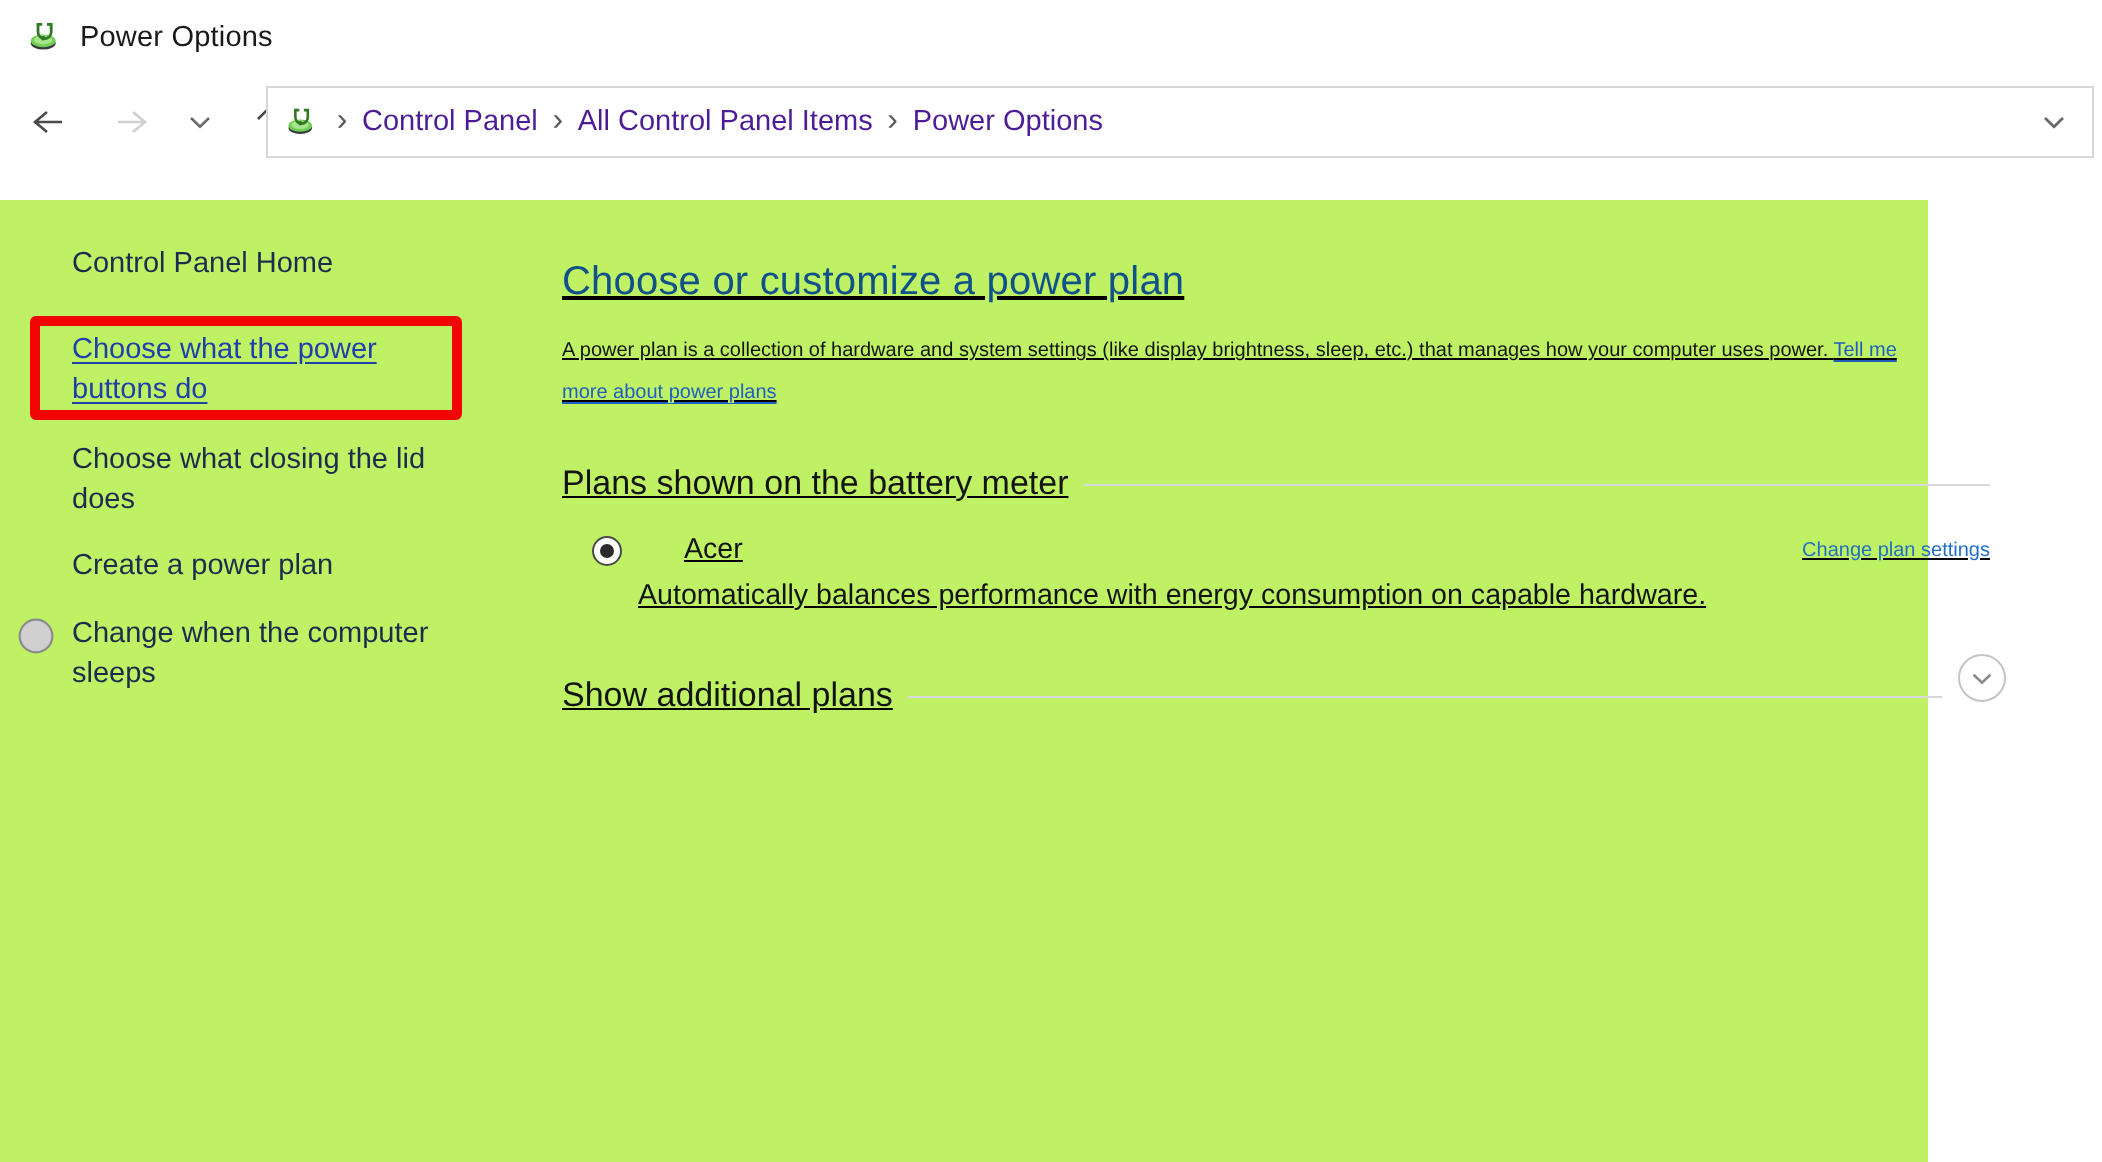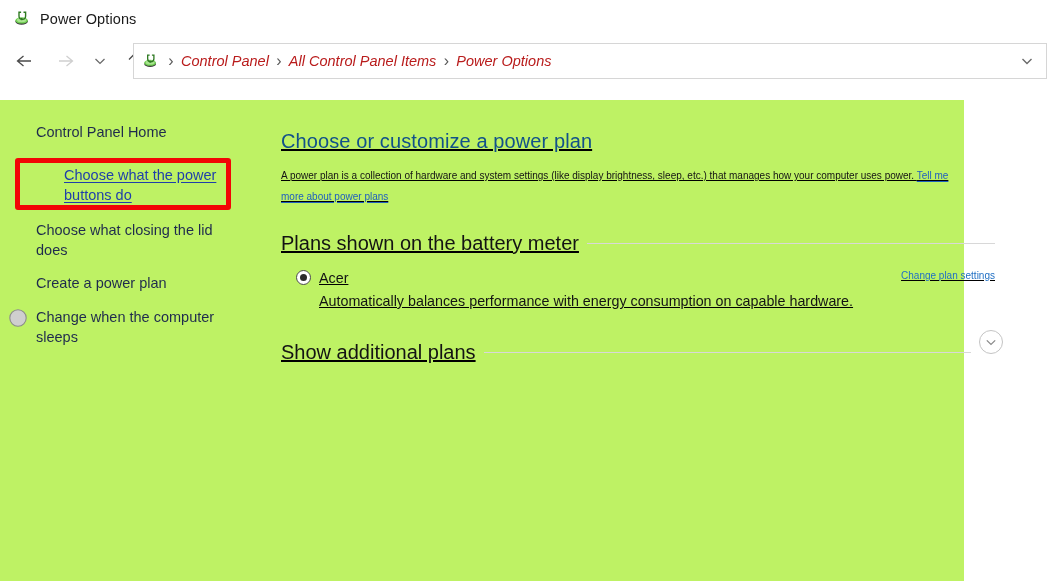--- a/index.html
+++ b/index.html
@@ -70,24 +70,23 @@
     align-items: center;
   }
   #addressbar .crumb-icon {
     margin-left: 8px;
     margin-right: 4px;
     width: 17px; height: 17px;
     display: block;
   }
   .crumb {
     font-size: 14.5px;
-    color: #b91c1c;
+    color: #4c1d95;
     padding: 0 2px;
     white-space: nowrap;
-    font-style: italic;
   }
   .crumb-sep {
     width: 16px;
     display: flex;
     align-items: center;
     justify-content: center;
     color: #5a5a5a;
     flex: 0 0 auto;
   }
   #addr-dropdown {
@@ -137,21 +136,21 @@
     color: #1f2b4d;
     margin-left: 8px;
     max-width: 200px;
   }
   .side-label.link-underline {
     color: #1f3faa;
     text-decoration: underline;
     text-underline-offset: 2px;
   }
   #side-item-home { margin-bottom: 22px; }
-  #side-item-powerbuttons { margin-bottom: 15px; padding-left: 28px; }
+  #side-item-powerbuttons { margin-bottom: 15px; }
 
   
   #red-highlight {
     position: absolute;
     left: 15px; top: 58px;
     width: 216px; height: 52px;
     border: 5px solid #f20505;
     border-radius: 3px;
     box-sizing: border-box;
     pointer-events: none;
@@ -185,37 +184,39 @@
   }
 
   
   .group-head {
     display: flex;
     align-items: center;
     margin: 25px 0 0 9px;
     width: 714px;
   }
   .group-head .gh-label {
-    font-size: 20px;
+    font-size: 17px;
     color: #131313;
     white-space: nowrap;
     padding-right: 8px;
     text-align: right;
   }
   .group-head .gh-rule {
     flex: 1 1 auto;
     height: 1px;
     background: #d8d8d8;
   }
 
   
   #plan-row {
     display: flex;
+    align-items: center;
     margin: 15px 0 0 24px;
     width: 699px;
+    gap: 23px;
   }
   .radio {
     width: 15px; height: 15px;
     border-radius: 50%;
     border: 1px solid #4a4a4a;
     box-sizing: border-box;
     background: #ffffff;
     position: relative;
     flex: 0 0 15px;
   }

